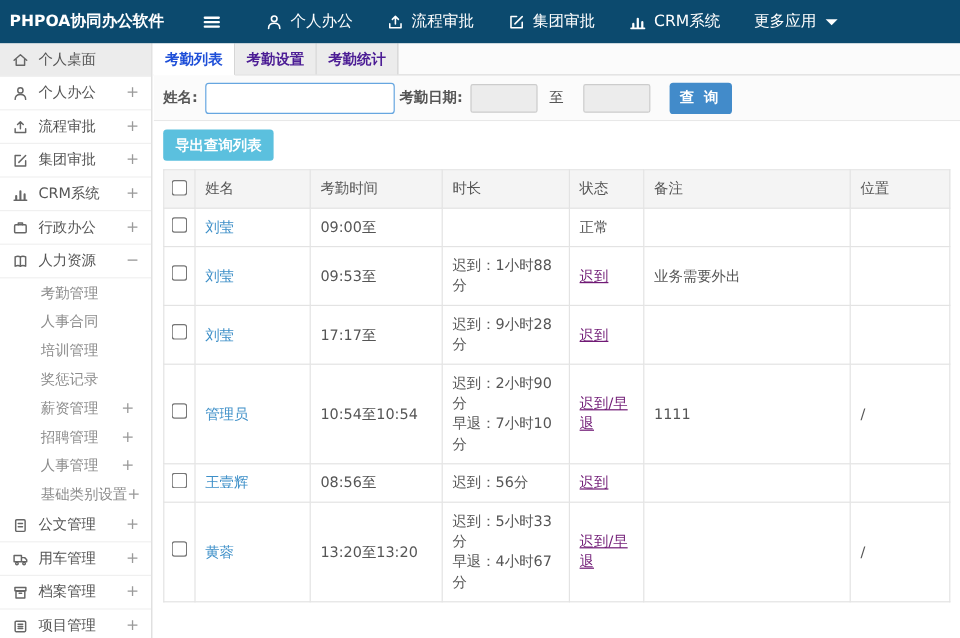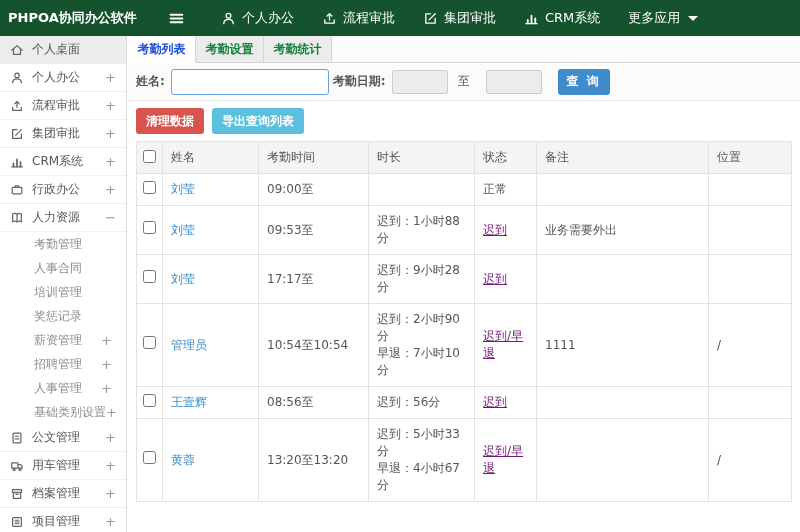--- a/index.html
+++ b/index.html
@@ -6,21 +6,21 @@
   html, body {
     width: 800px; height: 532px; overflow: hidden;
     font-family: "DejaVu Sans", "Liberation Sans", sans-serif;
     font-size: 12px; color: #555; background: #fff;
   }
   .ic { width: 15px; height: 15px; stroke: currentColor; fill: none;
         stroke-width: 1.4; stroke-linecap: round; stroke-linejoin: round; flex: none; }
 
   
   .navbar { position: absolute; top: 0; left: 0; right: 0; height: 36px;
-            background: #14532d; display: flex; align-items: center; color: #fff; z-index: 20; }
+            background: #0c4a6e; display: flex; align-items: center; color: #fff; z-index: 20; }
   .logo { width: 128px; padding-left: 8px; font-size: 13px; font-weight: bold; white-space: nowrap; }
   .menu-toggle { margin: 0 6px 0 40px; cursor: pointer; display: flex; }
   .menu-toggle .ic { width: 17px; height: 17px; stroke-width: 1.8; }
   .nav-items { display: flex; align-items: center; margin-left: 16px; }
   .nav-item { display: flex; align-items: center; gap: 6px; font-size: 13px;
               cursor: pointer; padding: 0 14px; height: 36px; }
   .caret { width: 0; height: 0; border-left: 5px solid transparent;
            border-right: 5px solid transparent; border-top: 5px solid #fff; margin-left: 2px; }
 
   
@@ -33,21 +33,21 @@
   .expand { margin-left: auto; color: #9a9a9a; font-size: 13px; font-weight: normal; }
   .side-sub-item { height: 24px; display: flex; align-items: center;
                    padding: 0 28px 0 34px; color: #8c8c8c; cursor: pointer; white-space: nowrap; }
   .side-sub-item .expand { margin-right: -14px; }
 
   
   .main { position: absolute; left: 128px; top: 36px; right: 0; bottom: 0;
           background: #fff; overflow: hidden; }
   .tabs { display: flex; height: 27px; border-bottom: 1px solid #d5d5d5; background: #fbfbfb; }
   .tab { width: 68px; text-align: center; line-height: 26px; background: #ececec;
-         border-right: 1px solid #d5d5d5; color: #15803d; font-weight: bold; cursor: pointer; }
+         border-right: 1px solid #d5d5d5; color: #4c1d95; font-weight: bold; cursor: pointer; }
   .tab.active { background: #fff; color: #1d4ed8; border-bottom: 1px solid #fff; margin-bottom: -1px; }
 
   .filter { height: 38px; display: flex; align-items: center; padding-left: 8px;
             background: #fbfbfb; border-bottom: 1px solid #e8e8e8; }
   .filter .lbl { font-weight: bold; color: #555; white-space: nowrap; }
   .input-name { width: 158px; height: 26px; border: 1px solid #66a6e0; border-radius: 3px;
                 margin-left: 6px; padding: 0 6px; outline: none; background: #fff; font: inherit; }
   .lbl-date { margin-left: 4px; }
   .input-date { width: 56px; height: 24px; border: 1px solid #ccc; border-radius: 2px;
                 background: #ececec; margin-left: 6px; padding: 0 4px; font: inherit; }
@@ -290,21 +290,20 @@
     <span class="lbl">姓名:</span>
     <input class="input-name" type="text" value="" style="">
     <span class="lbl lbl-date">考勤日期:</span>
     <input class="input-date" type="text" value="" style="">
     <span class="to">至</span>
     <input class="input-date" type="text" value="" style="">
     <button class="btn btn-search">查 询</button>
   </div>
 
   <div class="actions">
-    <button class="btn btn-danger">清理数据</button>
     <button class="btn btn-info">导出查询列表</button>
   </div>
 
   <div class="table-wrap">
     <table>
       <thead>
           <tr id="thead-row">
             <th class="cell-check col-check"><input type="checkbox" style=""></th>
             <th class="col-name">姓名</th>
             <th class="col-time">考勤时间</th>

